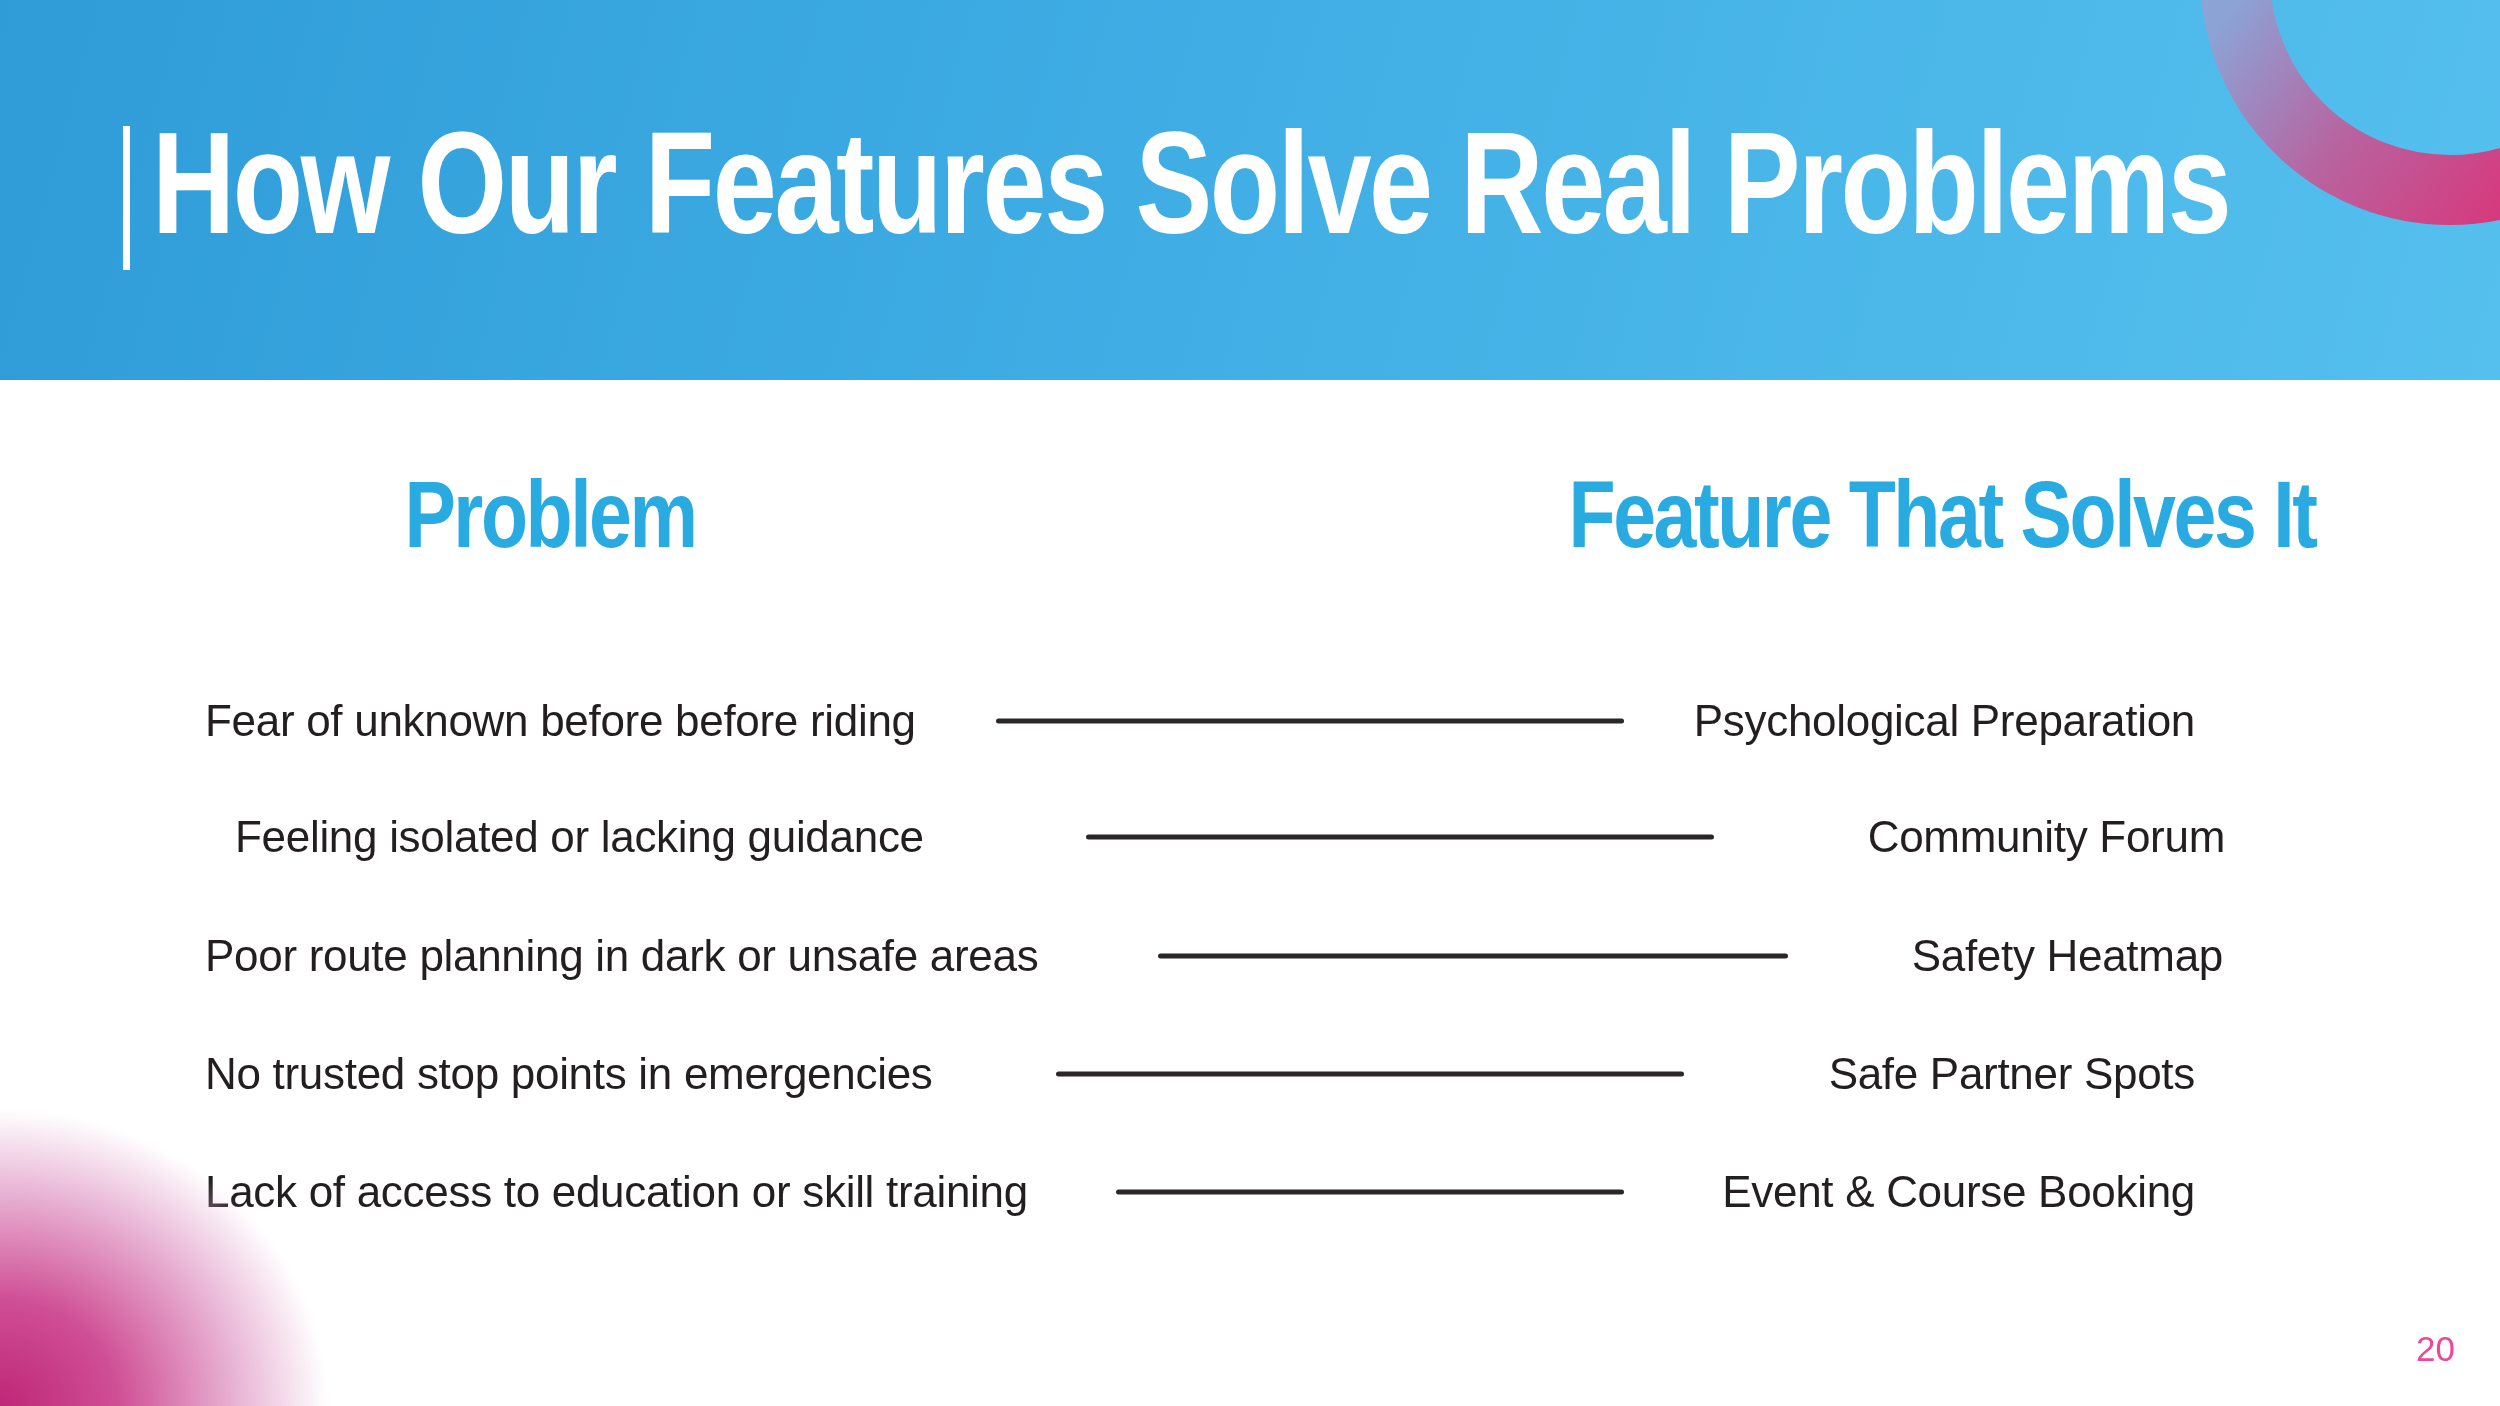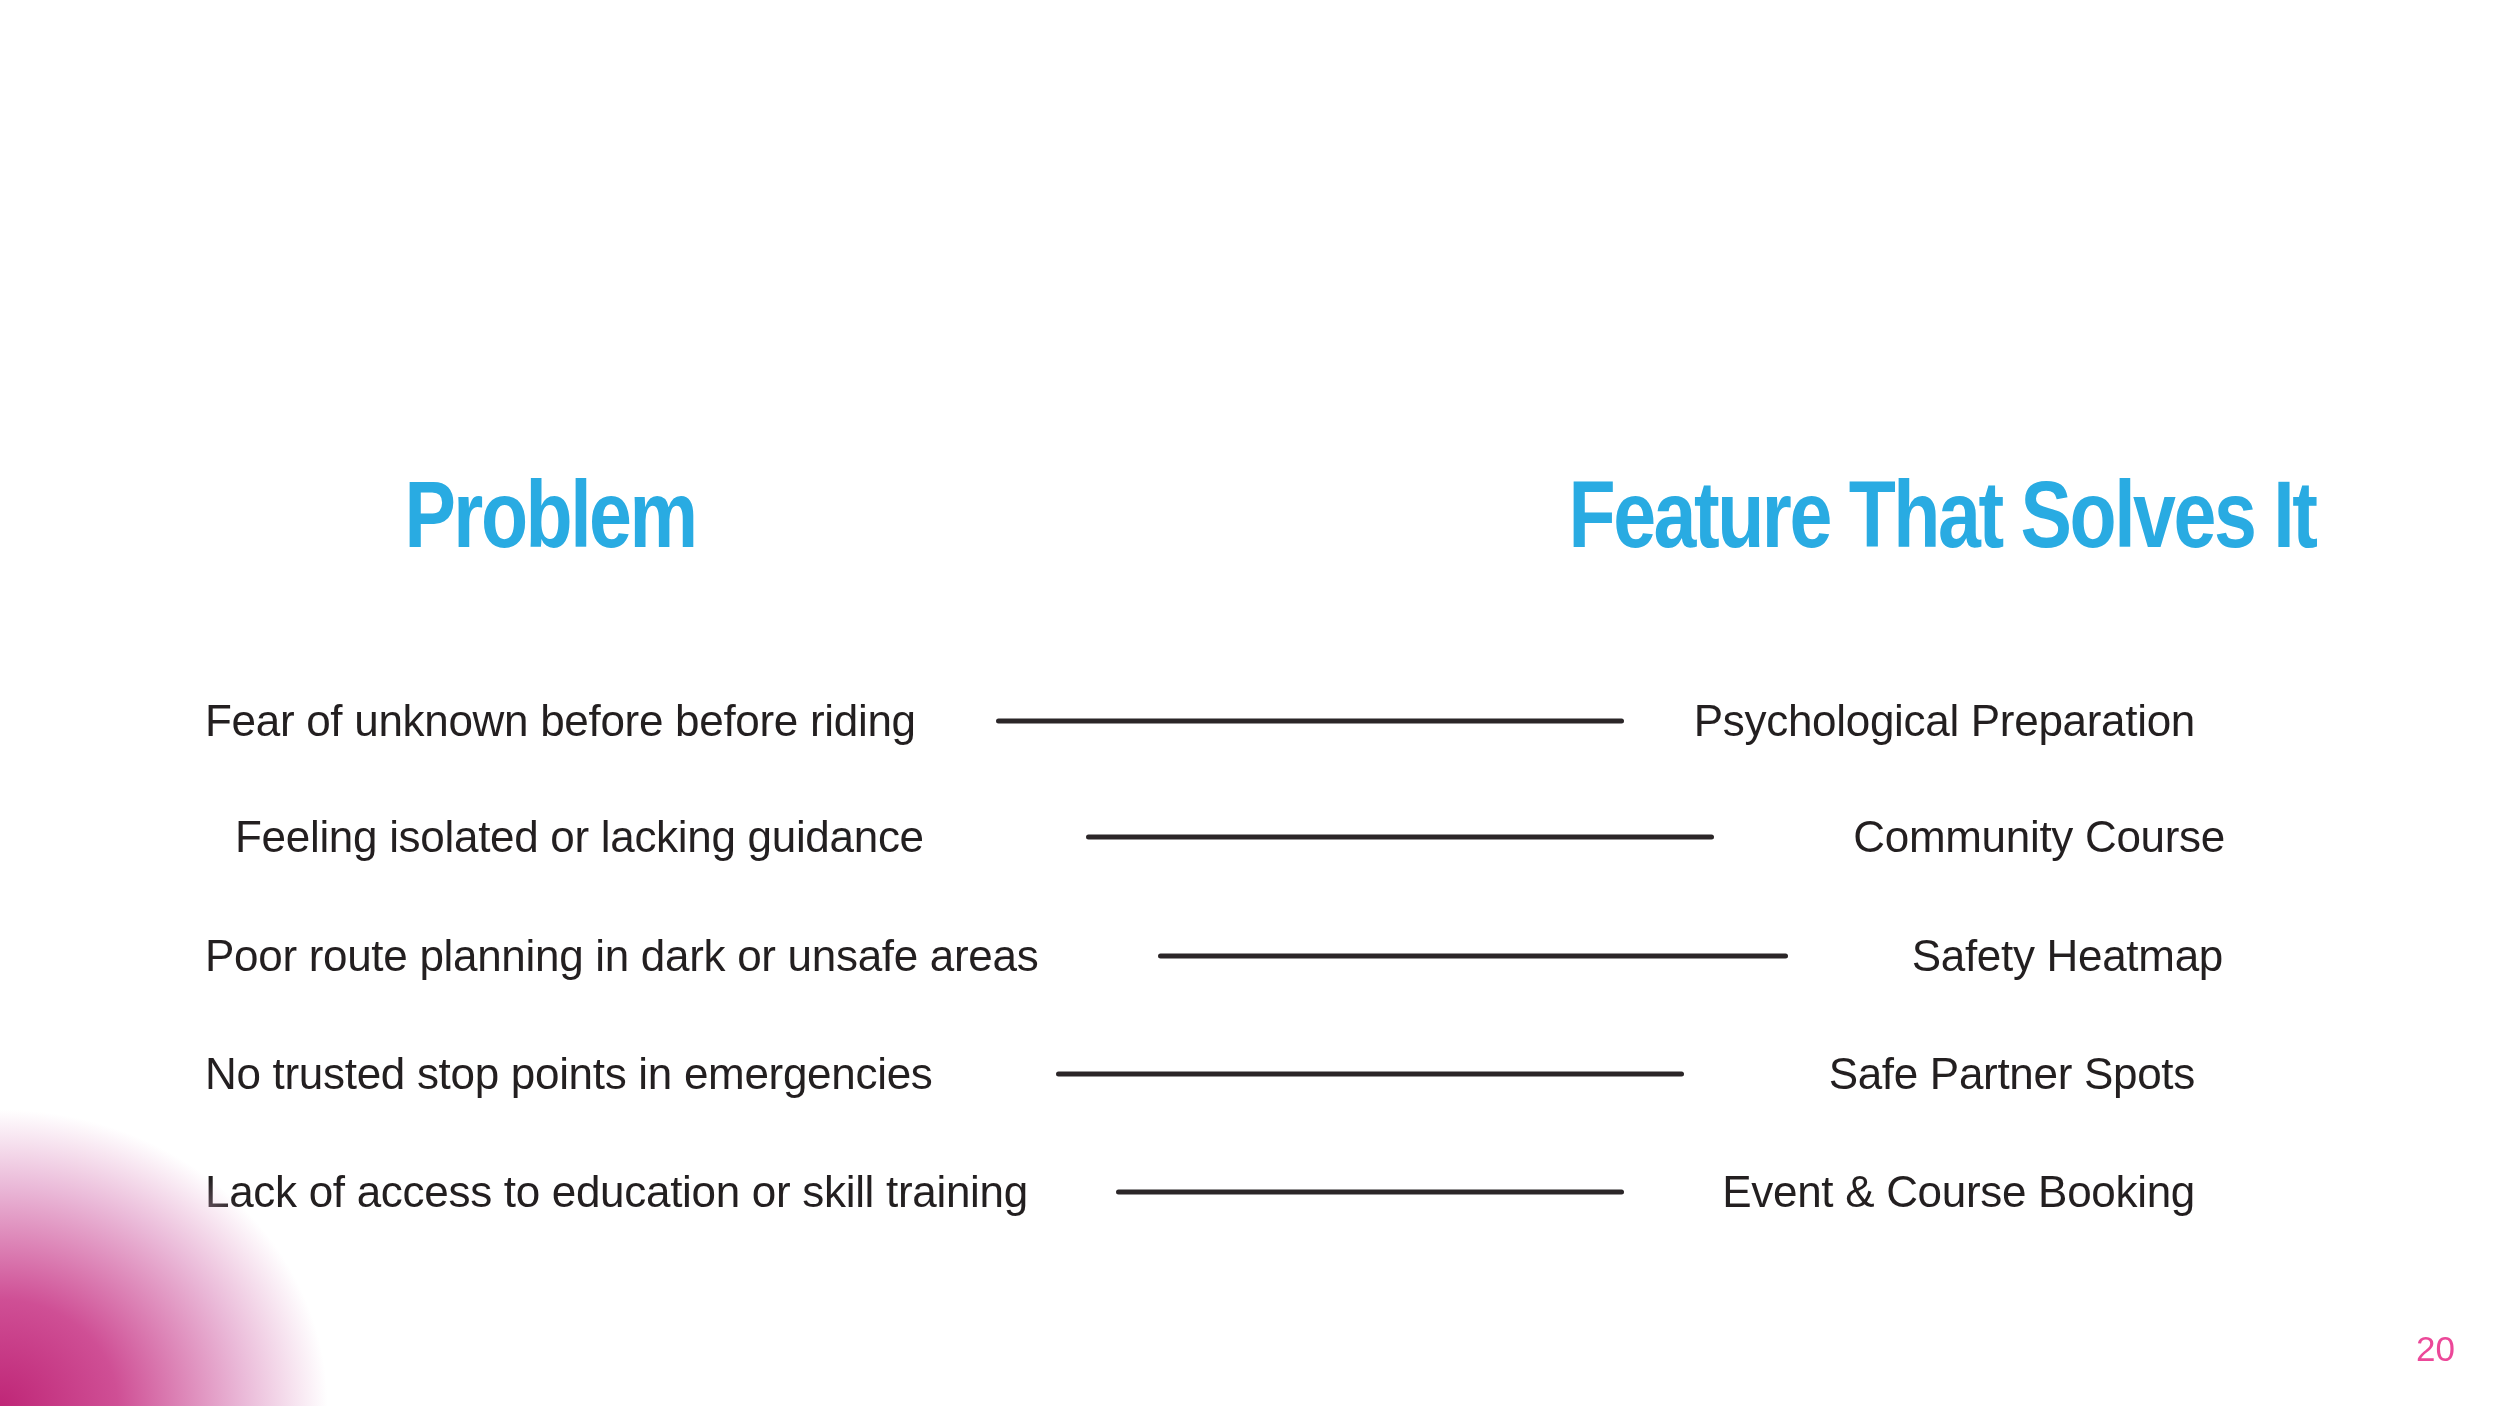--- a/index.html
+++ b/index.html
@@ -138,36 +138,50 @@
     font-size: 35px;
     color: #ec4899;
     line-height: 1;
   }
 </style>
 </head>
 <body>
 
 <div class="slide">
 
+  <div class="header-band">
+    <div class="accent-bar"></div>
+    <h1 class="slide-title" style="margin:0;">How Our Features Solve Real Problems</h1>
+    <svg class="ring-svg" viewBox="0 0 420 280" xmlns="http://www.w3.org/2000/svg">
+      <defs>
+        <linearGradient id="ringGrad" gradientUnits="userSpaceOnUse" x1="150" y1="10" x2="420" y2="210">
+          <stop offset="0%" stop-color="#8ca3d6"></stop>
+          <stop offset="50%" stop-color="#b8639f"></stop>
+          <stop offset="100%" stop-color="#d63a7e"></stop>
+        </linearGradient>
+      </defs>
+      <circle cx="370" cy="-25" r="215" fill="none" stroke="url(#ringGrad)" stroke-width="70"></circle>
+    </svg>
+  </div>
 
   <div class="col-header col-problem">Problem</div>
   <div class="col-header col-feature">Feature That Solves It</div>
 
   <div class="rows">
 
     <div class="row row-1">
       <span class="ptext">Fear of unknown before before riding</span>
       <div class="line"></div>
       <span class="ftext">Psychological Preparation</span>
     </div>
 
     <div class="row row-2">
       <span class="ptext">Feeling isolated or lacking guidance</span>
       <div class="line"></div>
-      <span class="ftext">Community Course</span>
+      <span class="ftext">Community Forum</span>
     </div>
 
     <div class="row row-3">
       <span class="ptext">Poor route planning in dark or unsafe areas</span>
       <div class="line"></div>
       <span class="ftext">Safety Heatmap</span>
     </div>
 
     <div class="row row-4">
       <span class="ptext">No trusted stop points in emergencies</span>

